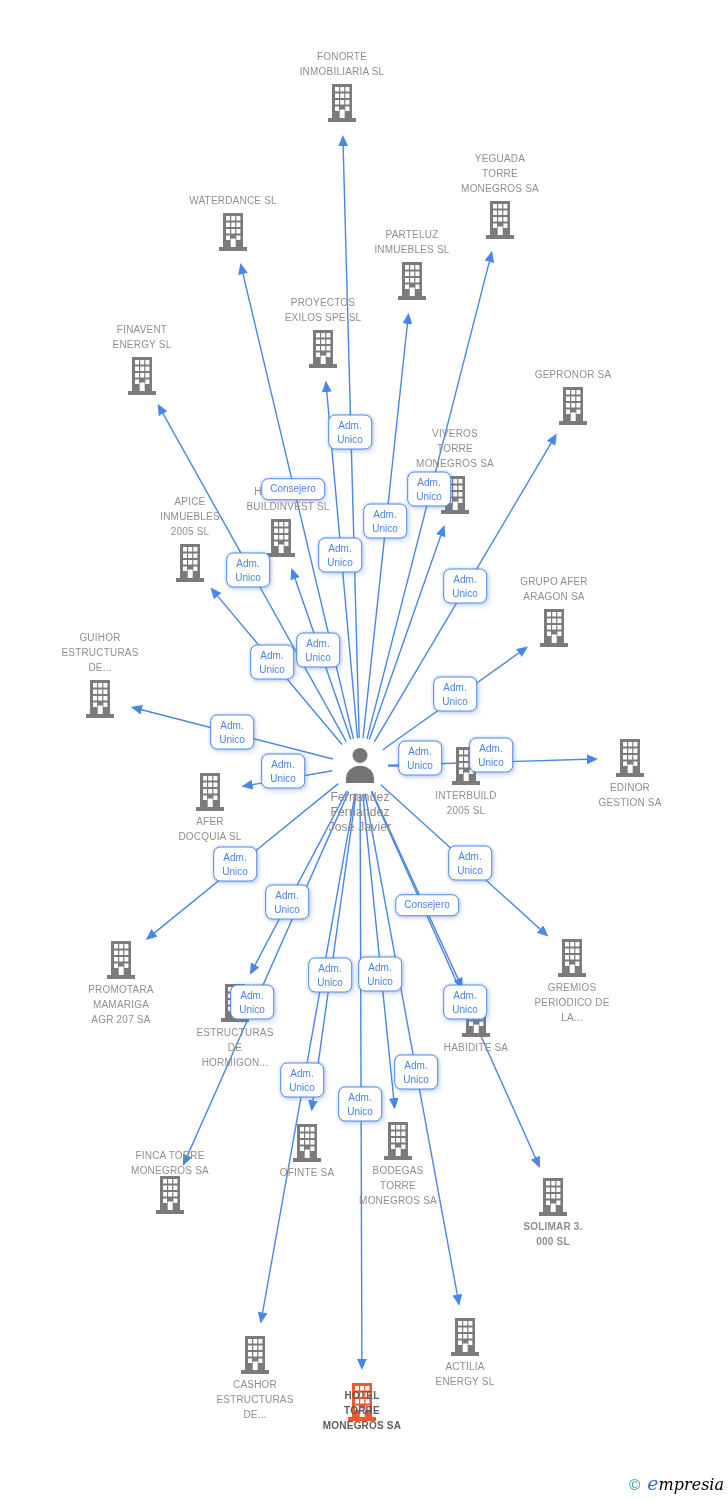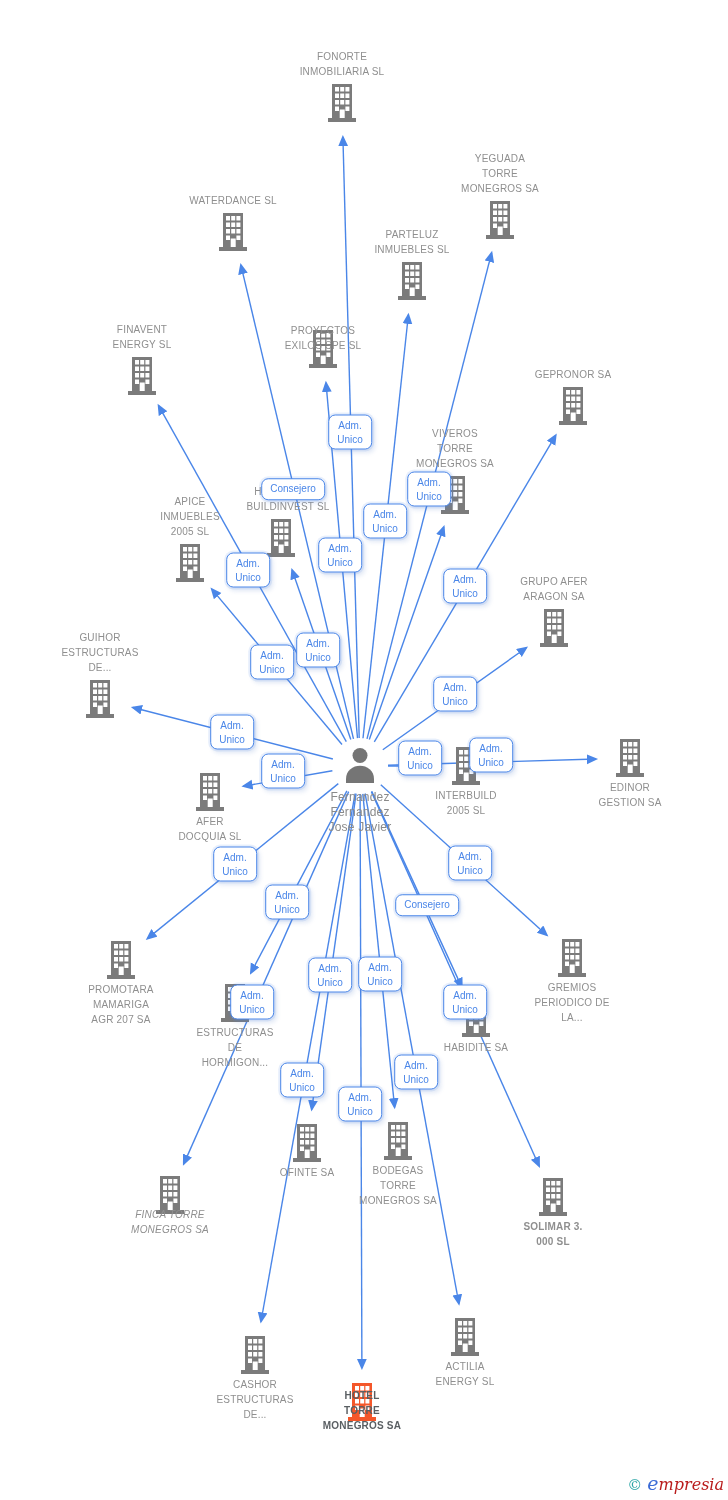--- a/index.html
+++ b/index.html
@@ -14,21 +14,21 @@
   .person-label{font-size:12px;color:#8a8a8a;}
   .rel-box{position:absolute;transform:translate(-50%,-50%);z-index:4;background:#ffffff;
     border:1.5px solid #4a86e8;border-radius:7px;padding:3px 8px;color:#4a86e8;
     font-size:10px;line-height:13.5px;text-align:center;
     box-shadow:0 0 0 2px rgba(74,134,232,0.12), 2px 3px 4px rgba(90,130,200,0.18);}
   .rel-box span{display:block;white-space:nowrap;}
   .watermark{position:absolute;right:4px;bottom:6px;z-index:5;font-family:"DejaVu Serif", serif;
     font-style:italic;font-size:16px;white-space:nowrap;}
   .watermark .copy{color:#2aa5a5;font-style:normal;font-size:15px;margin-right:5px;}
   .watermark .brand-e{color:#3a6bd6;font-size:19px;}
-  .watermark .brand-rest{color:#b91c1c;}
+  .watermark .brand-rest{color:#000000;}
 </style>
 </head>
 <body>
 
 <div class="canvas">
   <svg id="edges" width="728" height="1500">
       <defs>
         <marker id="arrow" markerWidth="10" markerHeight="8" refX="6.5" refY="3.5" orient="auto">
           <path d="M0,0 L8,3.5 L0,7 Z" fill="#4a86e8"></path>
         </marker>
@@ -170,21 +170,21 @@
             <rect x="21.4" y="10.5" width="4" height="4.5"></rect>
       <rect x="11" y="17" width="4" height="4.5"></rect>
             <rect x="16.2" y="17" width="4" height="4.5"></rect>
             <rect x="21.4" y="17" width="4" height="4.5"></rect>
       <rect x="11" y="23.5" width="4" height="4.5"></rect>
             <rect x="21.4" y="23.5" width="4" height="4.5"></rect>
       <rect x="15.7" y="26.5" width="5" height="8.5"></rect>
     </g>
   </svg>
 </div>
-      <div class="node-label" style="left: 248px; top: 295px; margin-top: 28px;">
+      <div class="node-label" style="left: 248px; top: 295px;">
         <span>PROYECTOS</span>
         <span>EXILOS SPE SL</span>
       </div>
       <div class="icon-wrap" style="left: 124px; top: 356px; color: rgb(123, 123, 123);">
   <svg viewBox="0 0 36 40" width="36" height="40" fill="currentColor">
     <rect x="8" y="1" width="20" height="34"></rect>
     <rect x="4" y="35" width="28" height="4"></rect>
     <g fill="#ffffff">
       <rect x="11" y="4" width="4" height="4.5"></rect>
             <rect x="16.2" y="4" width="4" height="4.5"></rect>
@@ -582,21 +582,21 @@
             <rect x="21.4" y="10.5" width="4" height="4.5"></rect>
       <rect x="11" y="17" width="4" height="4.5"></rect>
             <rect x="16.2" y="17" width="4" height="4.5"></rect>
             <rect x="21.4" y="17" width="4" height="4.5"></rect>
       <rect x="11" y="23.5" width="4" height="4.5"></rect>
             <rect x="21.4" y="23.5" width="4" height="4.5"></rect>
       <rect x="15.7" y="26.5" width="5" height="8.5"></rect>
     </g>
   </svg>
 </div>
-      <div class="node-label" style="left: 95px; top: 1207px; font-style: italic;">
+      <div class="node-label" style="left: 95px; top: 1148px;">
         <span>FINCA TORRE</span>
         <span>MONEGROS SA</span>
       </div>
       <div class="icon-wrap" style="left: 535px; top: 1177px; color: rgb(123, 123, 123);">
   <svg viewBox="0 0 36 40" width="36" height="40" fill="currentColor">
     <rect x="8" y="1" width="20" height="34"></rect>
     <rect x="4" y="35" width="28" height="4"></rect>
     <g fill="#ffffff">
       <rect x="11" y="4" width="4" height="4.5"></rect>
             <rect x="16.2" y="4" width="4" height="4.5"></rect>

